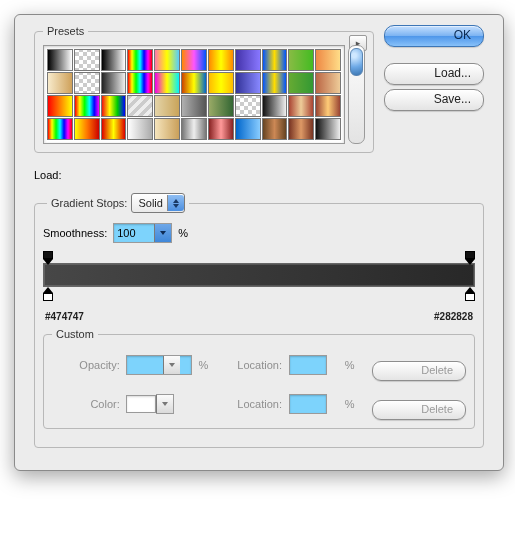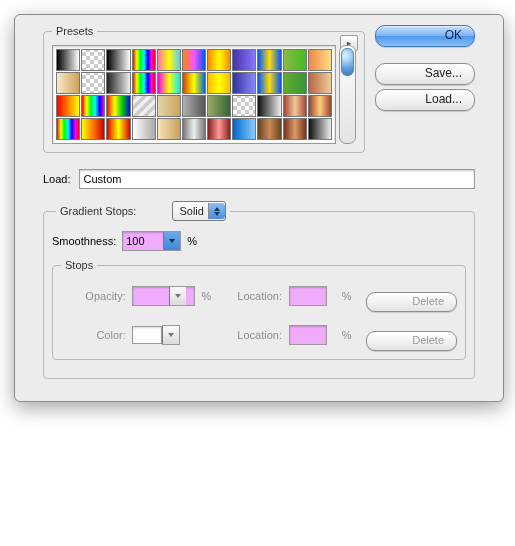--- a/index.html
+++ b/index.html
@@ -25,21 +25,21 @@
   .titlebar {
     height: 20px;
     border-bottom: 1px solid #b0b0b0;
     background: linear-gradient(#fdfdfd, #d9d9d9);
     border-radius: 6px 6px 0 0;
     text-align: center;
     font-size: 12px;
     line-height: 20px;
     color: #3a3a3a;
   }
-  .content { padding: 10px 28px 12px; }
+  .content { padding: 10px 19px 12px; }
   .row { display: flex; }
   .left { flex: 1; }
   .right { width: 100px; margin-left: 10px; display: flex; flex-direction: column; gap: 4px; }
 
   fieldset {
     border: 1px solid #b8b8b8;
     border-radius: 4px;
     margin: 0 0 10px 0;
     padding: 8px 8px 8px 8px;
     position: relative;
@@ -113,35 +113,34 @@
   .label { display:inline-block; }
 
   .selwrap { display:inline-flex;align-items:center;gap:4px; }
   .select {
     height:18px;border:1px solid #7a7a7a;border-radius:3px;
     background:linear-gradient(#fff,#e9e9e9);
     display:inline-flex;align-items:center;
     font-size:11px;color:#222;
     padding-left:6px;
     cursor:pointer;
-    margin-left:32px;
   }
   .sel-arrows {
     width:16px;height:16px;margin-left:4px;
     border-left:1px solid #8a8a8a;border-radius:0 3px 3px 0;
     background:linear-gradient(#8fbef3,#4c8fe0);
     display:flex;flex-direction:column;align-items:center;justify-content:center;
     gap:1px;
   }
   .tri-up{width:0;height:0;border-left:3px solid transparent;border-right:3px solid transparent;border-bottom:4px solid #1a3a66;}
   .tri-dn{width:0;height:0;border-left:3px solid transparent;border-right:3px solid transparent;border-top:4px solid #1a3a66;}
 
   .numfield {
     height:18px;border:1px solid #9a9a9a;display:inline-flex;align-items:stretch;
-    background:#f0abfc;box-shadow:inset 0 1px 2px rgba(0,0,0,.2);
+    background:#7dd3fc;box-shadow:inset 0 1px 2px rgba(0,0,0,.2);
   }
   .numfield input { width:34px;border:0;outline:0;font-size:11px;padding:0 3px;background:transparent; }
   .numfield .dd { width:16px;background:linear-gradient(#6ea7e8,#3f87d9);display:flex;align-items:center;justify-content:center;border-left:1px solid #7a7a7a;cursor:pointer; }
   .numfield .dd .tri-dn{border-top-color:#0e2b55;}
   .numfield.small input{width:30px;}
   .numfield.grey .dd{background:linear-gradient(#fbfbfb,#dadada);}
   .numfield.grey .dd .tri-dn{border-top-color:#777;}
 
   .grad-edit { margin-top:6px; }
   .stop-rail { position:relative;height:12px; }
@@ -227,28 +226,27 @@
               </div>
             <div class="scroll">
               <div class="thumb"></div>
             </div>
           </div>
         </fieldset>
       </div>
       <div class="right">
         <span class="btn primary">OK</span>
         <div style="height:8px"></div>
+        <span class="btn">Load...</span>
         <span class="btn">Save...</span>
-        <span class="btn">Load...</span>
       </div>
     </div>
 
     <div class="namerow">
       <span class="label">Load:</span>
-      <input type="text" class="txt" value="Custom" style="">
     </div>
 
     <fieldset>
       <legend style="padding:0;margin-left:4px;background:transparent;">
         <span class="selwrap" style="background:#ececec;padding:0 4px;">
           <span class="label">Gradient Stops:</span>
           <span class="select">
             <span>Solid</span>
             <span class="sel-arrows">
                 <span class="tri-up"></span>
@@ -262,23 +260,50 @@
         <span class="label">Smoothness:</span>
         <span class="numfield">
           <input type="text" value="100" style="">
           <span class="dd">
               <span class="tri-dn"></span>
             </span>
         </span>
         <span>%</span>
       </div>
 
+      <div class="grad-edit">
+        <div class="stop-rail">
+          <div class="opac-stop" style="left:0">
+              <div class="cap"></div>
+              <div class="pt"></div>
+            </div>
+          <div class="opac-stop" style="right:0">
+              <div class="cap"></div>
+              <div class="pt"></div>
+            </div>
+        </div>
+        <div class="grad-bar"></div>
+        <div class="stop-rail" style="height:12px;">
+          <div class="stop-bot" style="left:0;top:0">
+              <div class="pt"></div>
+              <div class="cap"></div>
+            </div>
+          <div class="stop-bot" style="right:0;top:0">
+              <div class="pt"></div>
+              <div class="cap"></div>
+            </div>
+        </div>
+        <div class="hex-row">
+          <span>#474747</span>
+          <span>#282828</span>
+        </div>
+      </div>
 
       <fieldset style="margin-top:6px;">
-        <legend>Stops</legend>
+        <legend>Custom</legend>
         <div class="stops-grid">
           <span class="label">Opacity:</span>
           <span class="numfield small grey">
             <input disabled="" value="" style="">
             <span class="dd">
                 <span class="tri-dn"></span>
               </span>
           </span>
           <span style="color:#8f8f8f;">%</span>
           <span><span class="label">Location:</span>

